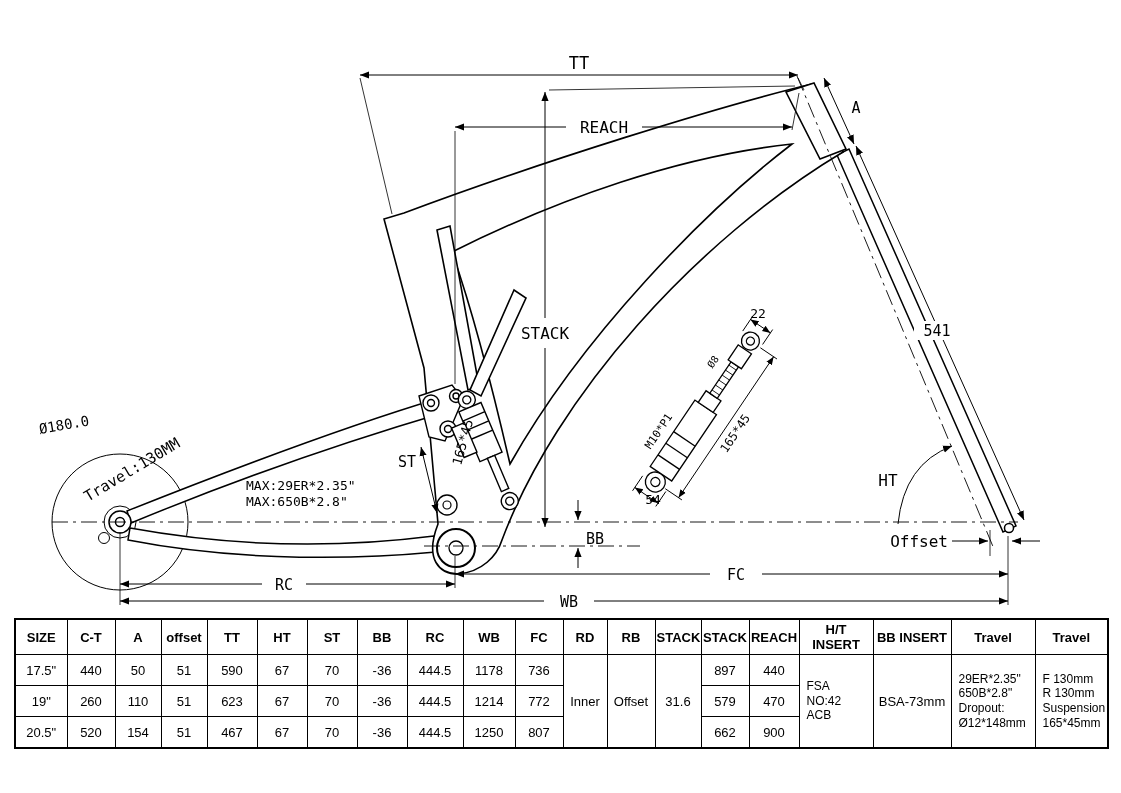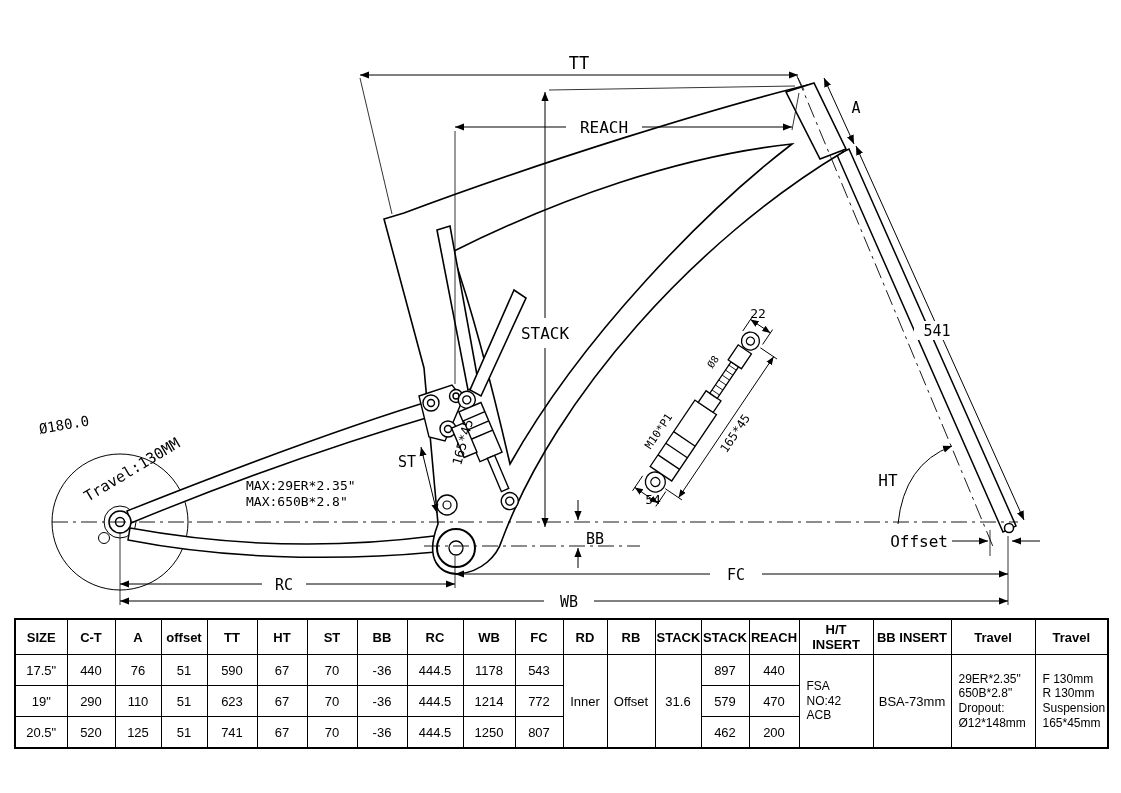--- a/index.html
+++ b/index.html
@@ -241,72 +241,72 @@
       <th>H/T INSERT</th>
       <th>BB INSERT</th>
       <th>Travel</th>
       <th>Travel</th>
     </tr>
   </thead>
   <tbody>
     <tr>
       <td>17.5"</td>
       <td>440</td>
-      <td>76</td>
+      <td>50</td>
       <td>51</td>
       <td>590</td>
       <td>67</td>
       <td>70</td>
       <td>-36</td>
       <td>444.5</td>
       <td>1178</td>
-      <td>543</td>
+      <td>736</td>
       <td rowspan="3">Inner</td>
       <td rowspan="3">Offset</td>
       <td rowspan="3">31.6</td>
       <td>897</td>
       <td>440</td>
       <td rowspan="3" class="pre left">FSA
 NO:42
 ACB</td>
       <td rowspan="3">BSA-73mm</td>
       <td rowspan="3" class="pre left">29ER*2.35"
 650B*2.8"
 Dropout:
 Ø12*148mm</td>
       <td rowspan="3" class="pre left">F 130mm
 R 130mm
 Suspension
 165*45mm</td>
     </tr>
     <tr>
       <td>19"</td>
-      <td>290</td>
+      <td>260</td>
       <td>110</td>
       <td>51</td>
       <td>623</td>
       <td>67</td>
       <td>70</td>
       <td>-36</td>
       <td>444.5</td>
       <td>1214</td>
       <td>772</td>
       <td>579</td>
       <td>470</td>
     </tr>
     <tr>
       <td>20.5"</td>
       <td>520</td>
-      <td>125</td>
+      <td>154</td>
       <td>51</td>
-      <td>741</td>
+      <td>467</td>
       <td>67</td>
       <td>70</td>
       <td>-36</td>
       <td>444.5</td>
       <td>1250</td>
       <td>807</td>
-      <td>462</td>
-      <td>200</td>
+      <td>662</td>
+      <td>900</td>
     </tr>
   </tbody>
 </table>
 </div>
 
 </body></html>

